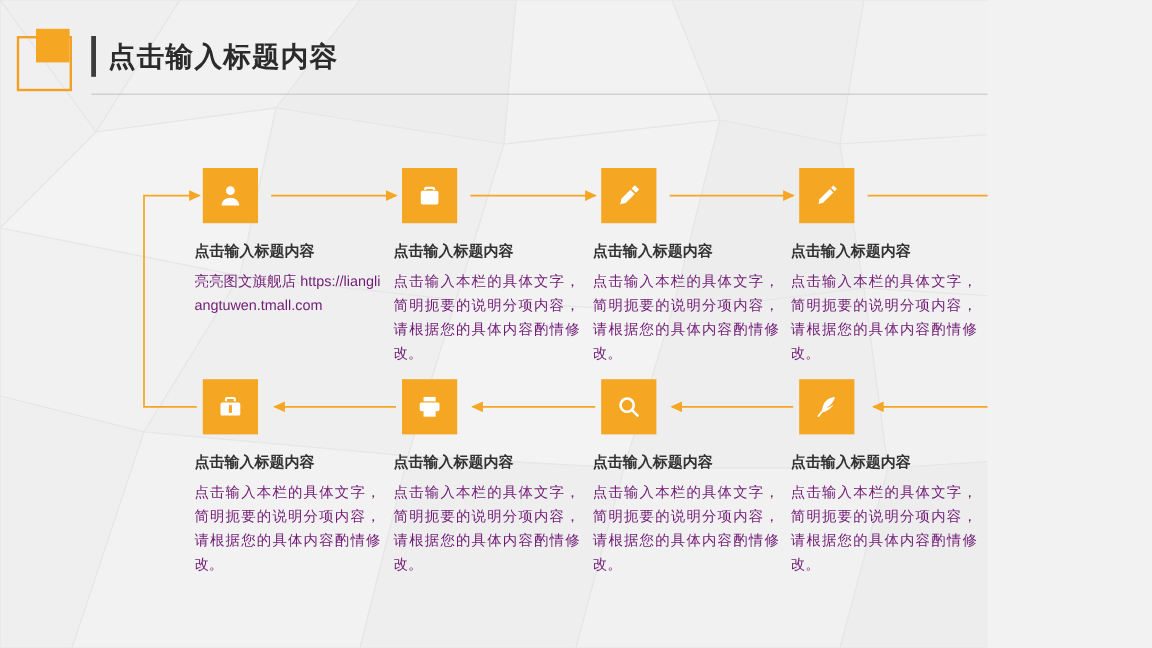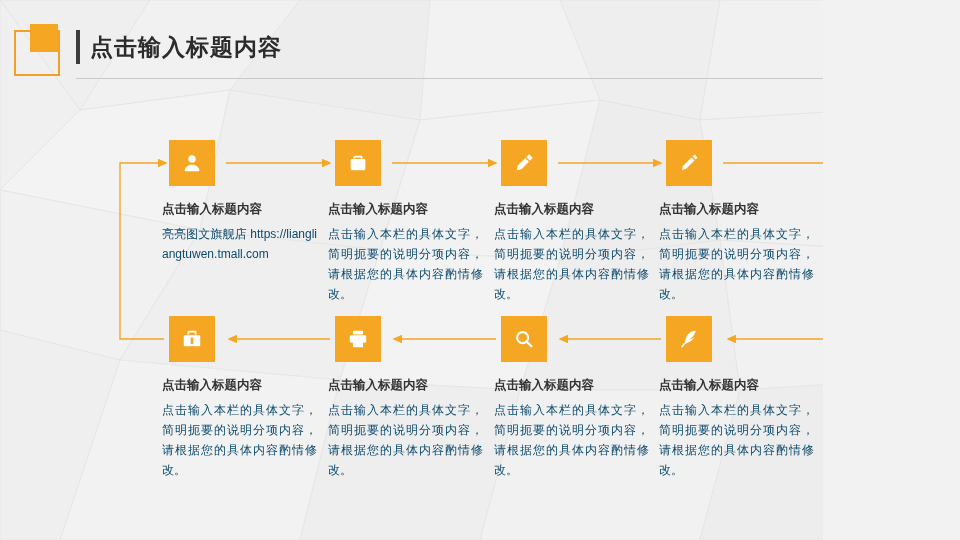--- a/index.html
+++ b/index.html
@@ -122,21 +122,21 @@
   .node-title {
     margin-top: 14px;
     font-size: 12.5px;
     font-weight: bold;
     color: #333333;
     line-height: 18px;
   }
   .node-body {
     margin-top: 6px;
     font-size: 12px;
-    color: #0c4a6e;
+    color: #701a75;
     line-height: 20px;
     text-align: justify;
     width: 155px;
   }
   .node-body.link-text {
     word-break: break-all;
   }
 
   
   .r1 { top: 20px; }

